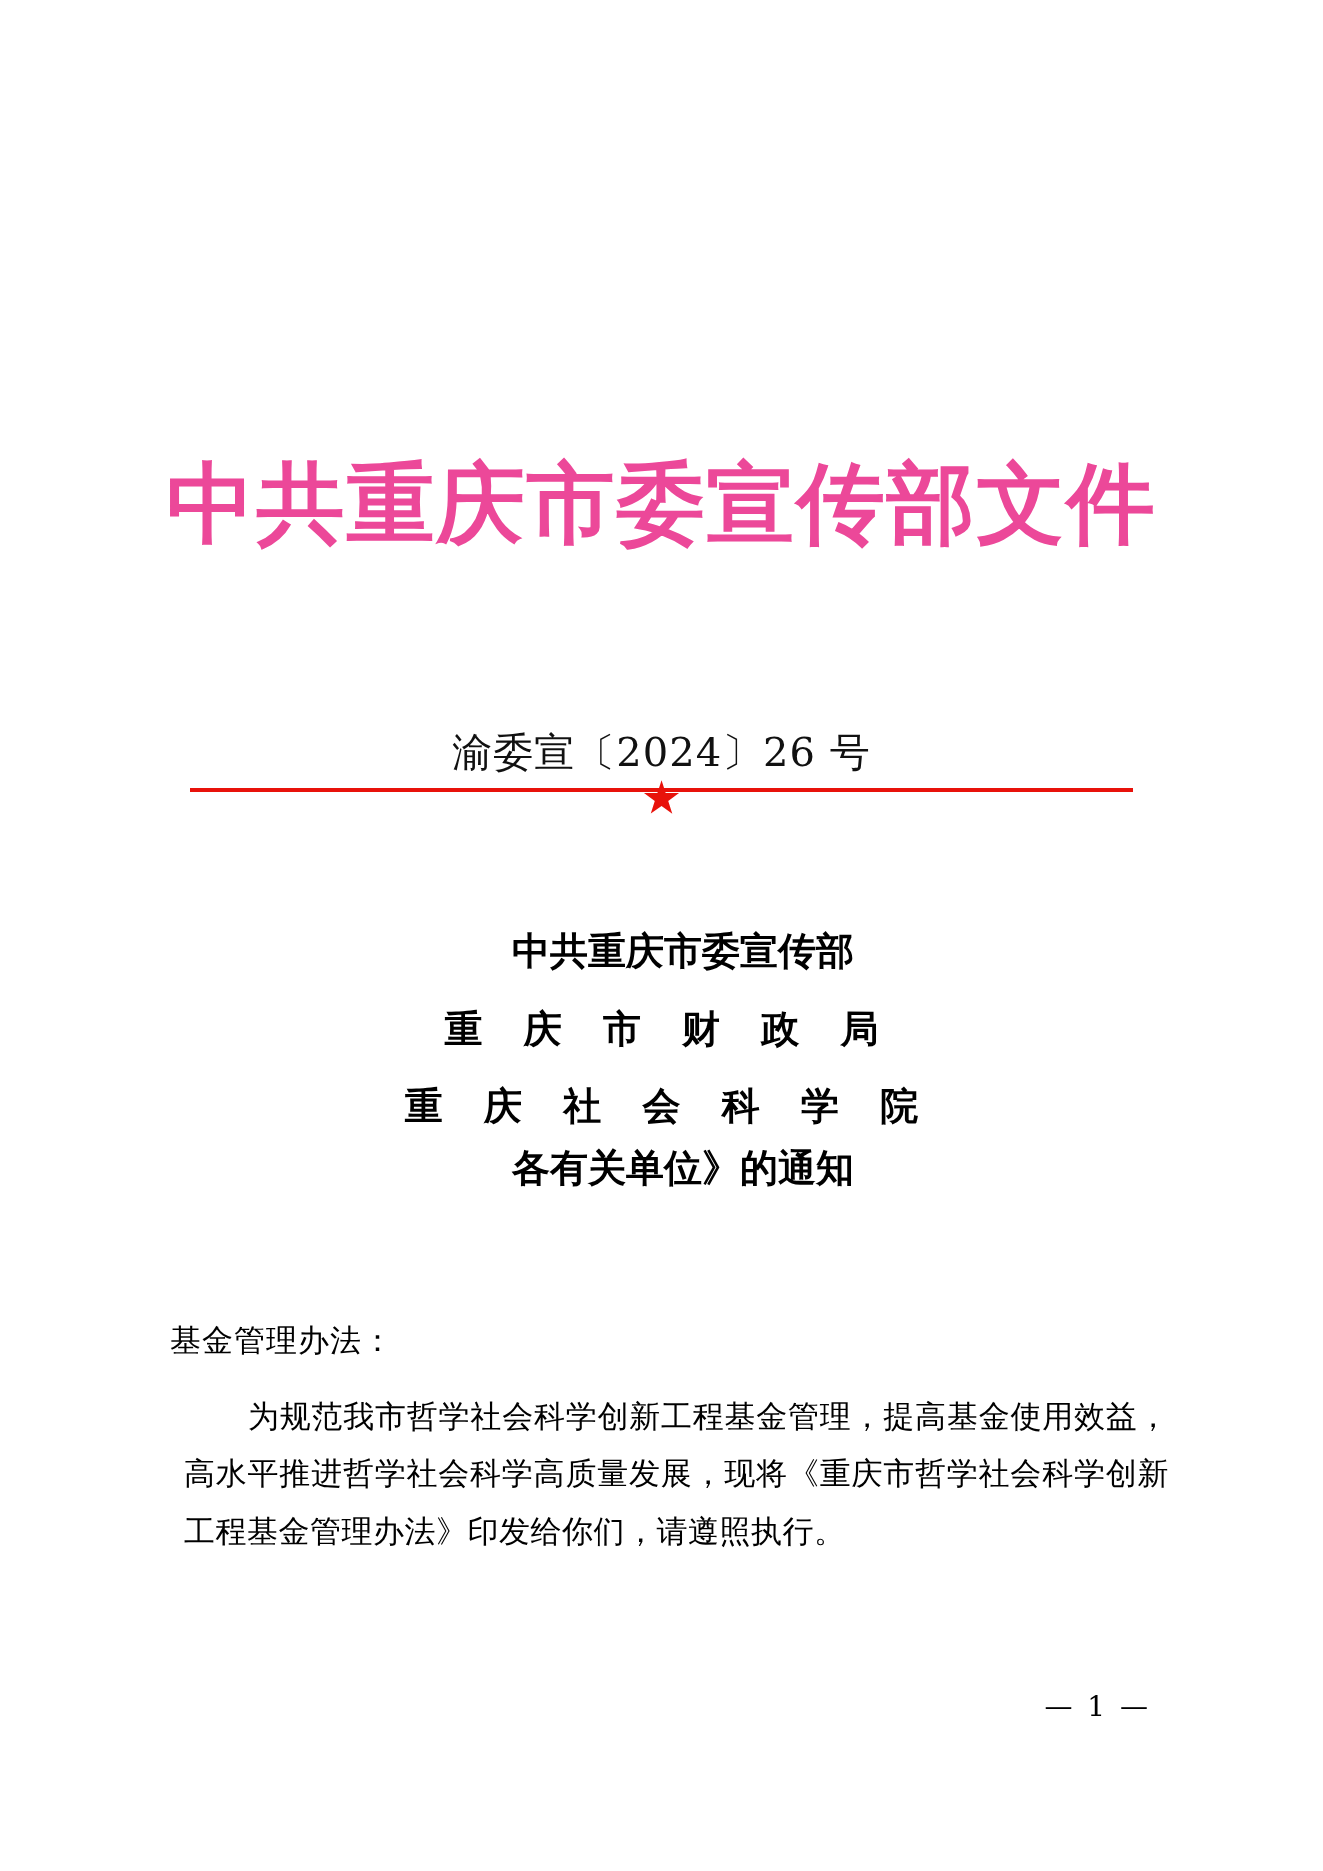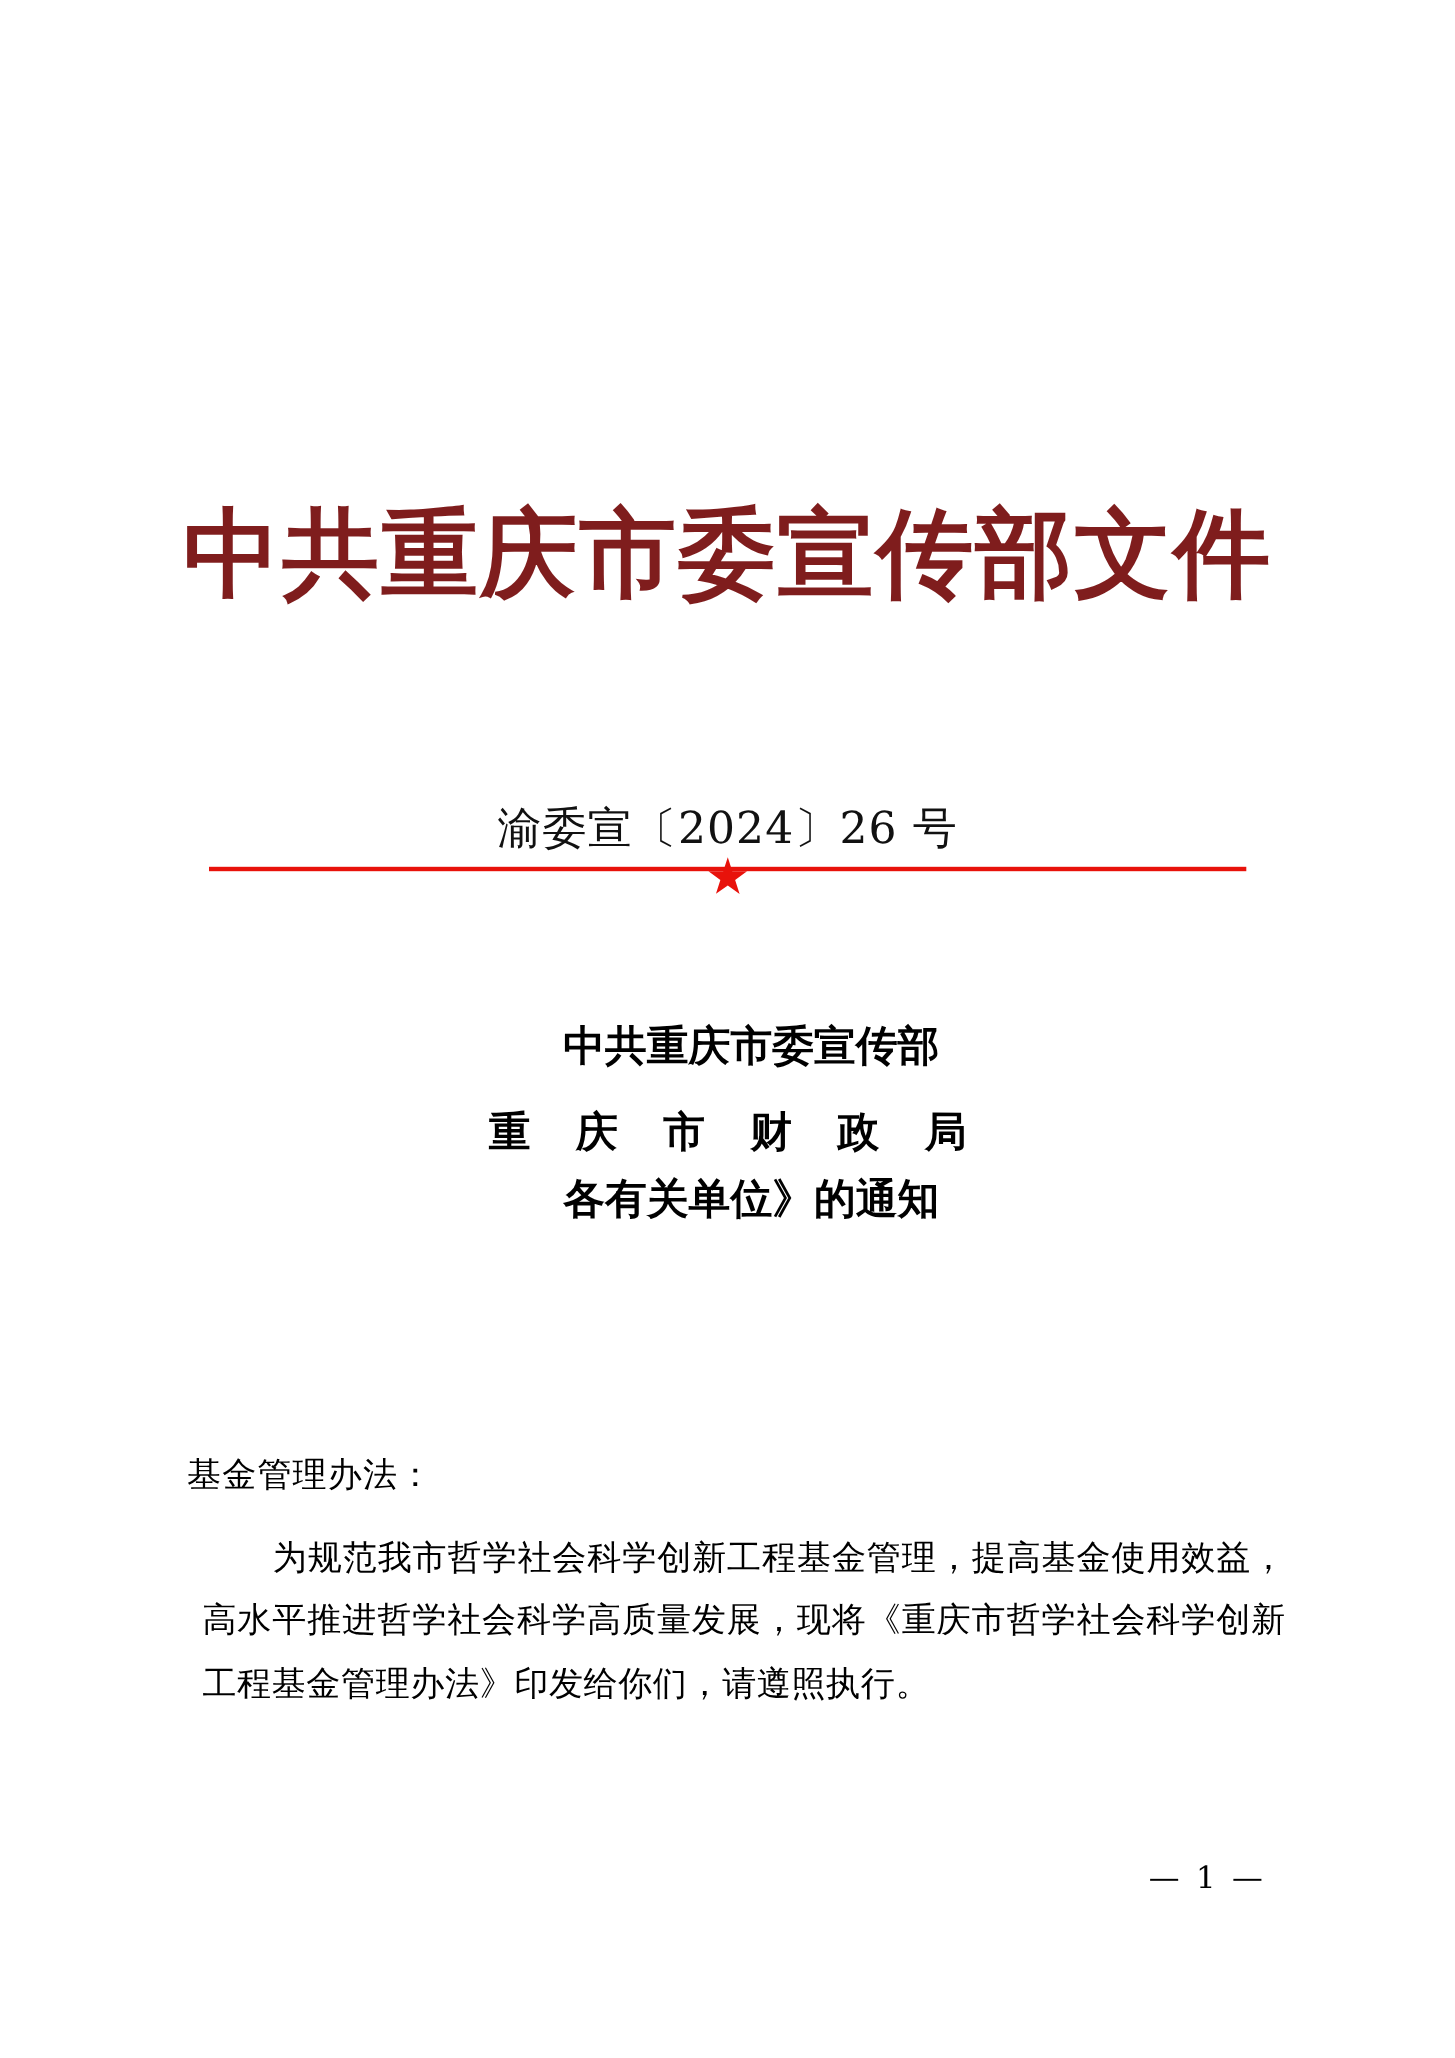--- a/index.html
+++ b/index.html
@@ -25,21 +25,21 @@
     background: #ffffff;
   }
 
   
   .masthead {
     position: absolute;
     left: 0;
     top: 455px;
     width: 1323px;
     text-align: center;
-    color: #7f1d1d;
+    color: #ec4899;
     font-family: "DejaVu Serif", "Liberation Serif", serif;
     font-weight: 700;
     font-size: 88px;
     letter-spacing: 2px;
     line-height: 1.1;
     white-space: nowrap;
   }
 
   
   .doc-number {
@@ -141,20 +141,21 @@
   <div class="doc-number">渝委宣〔2024〕26 号</div>
 
   <div class="red-rule-wrap">
     <div class="red-rule-line"></div>
     <div class="red-star">★</div>
   </div>
 
   <div class="title-block">
     <span class="title-line">中共重庆市委宣传部</span>
     <span class="title-line spaced">重 庆 市 财 政 局</span>
+    <span class="title-line spaced">重 庆 社 会 科 学 院</span>
     <span class="title-line">各有关单位》的通知</span>
   </div>
 
   <div class="salutation">基金管理办法：</div>
 
   <div class="body-para">为规范我市哲学社会科学创新工程基金管理，提高基金使用效益，高水平推进哲学社会科学高质量发展，现将《重庆市哲学社会科学创新工程基金管理办法》印发给你们，请遵照执行。</div>
 
   <div class="page-number">— 1 —</div>
 
 </div>

